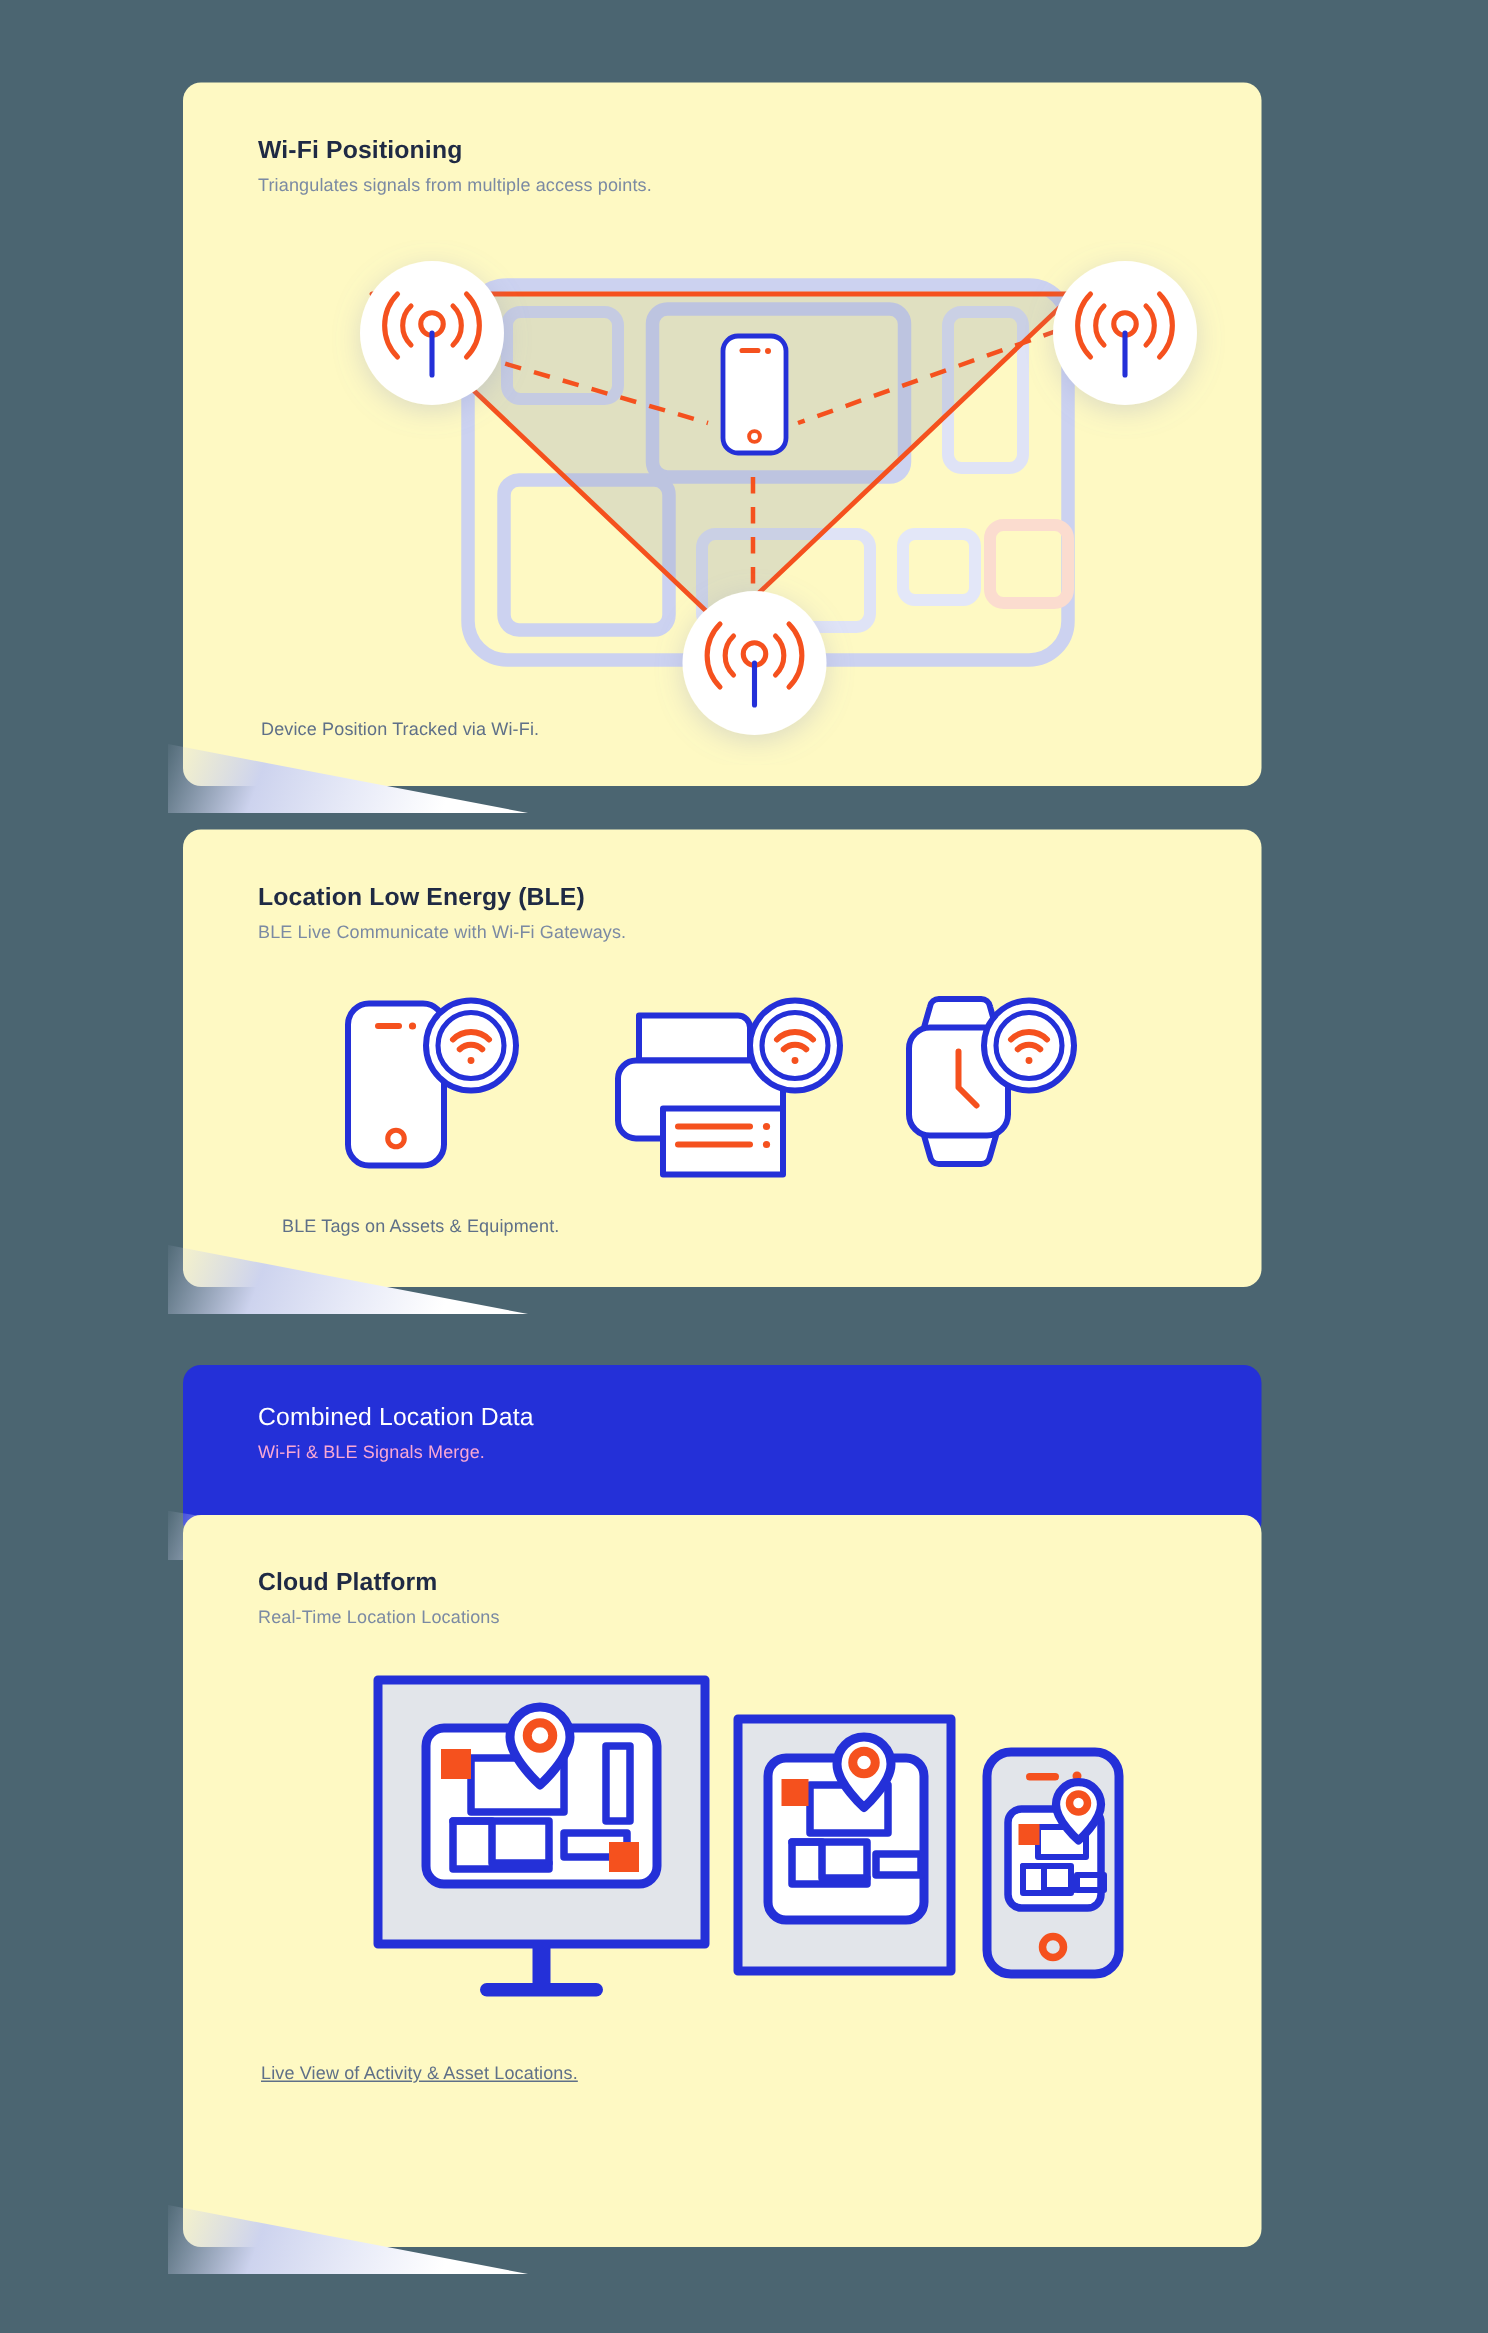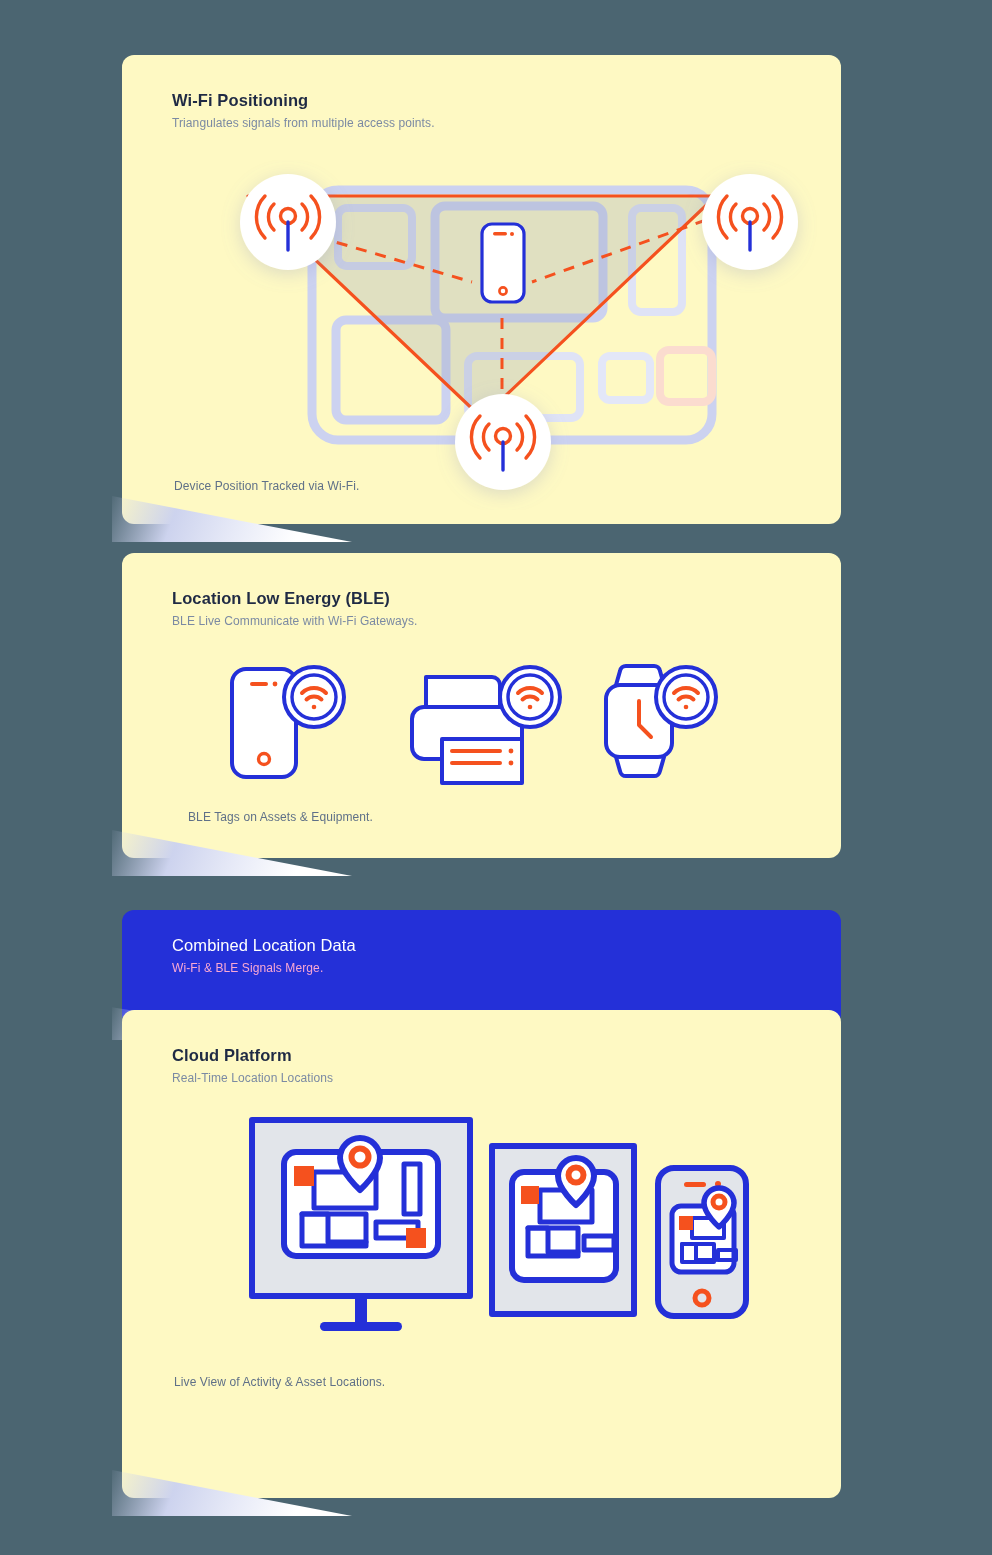--- a/index.html
+++ b/index.html
@@ -304,15 +304,15 @@
               <circle cx="479" cy="92" r="6" fill="none" stroke="#f5511e" stroke-width="5"></circle>
             </g>
             <circle cx="462" cy="188" r="7" fill="none" stroke="#f5511e" stroke-width="5"></circle>
           </g>
         </g>
       </svg>
     </div>
 
     <div class="fold"></div>
   </div>
-  <div class="caption" style="left:174px; top:1375px;">Live View of Activity &amp; Asset Locations.</div>
+  <div class="caption" style="left:174px; top:1375px;text-decoration:underline;">Live View of Activity &amp; Asset Locations.</div>
 
 </div>
 
 </body></html>

